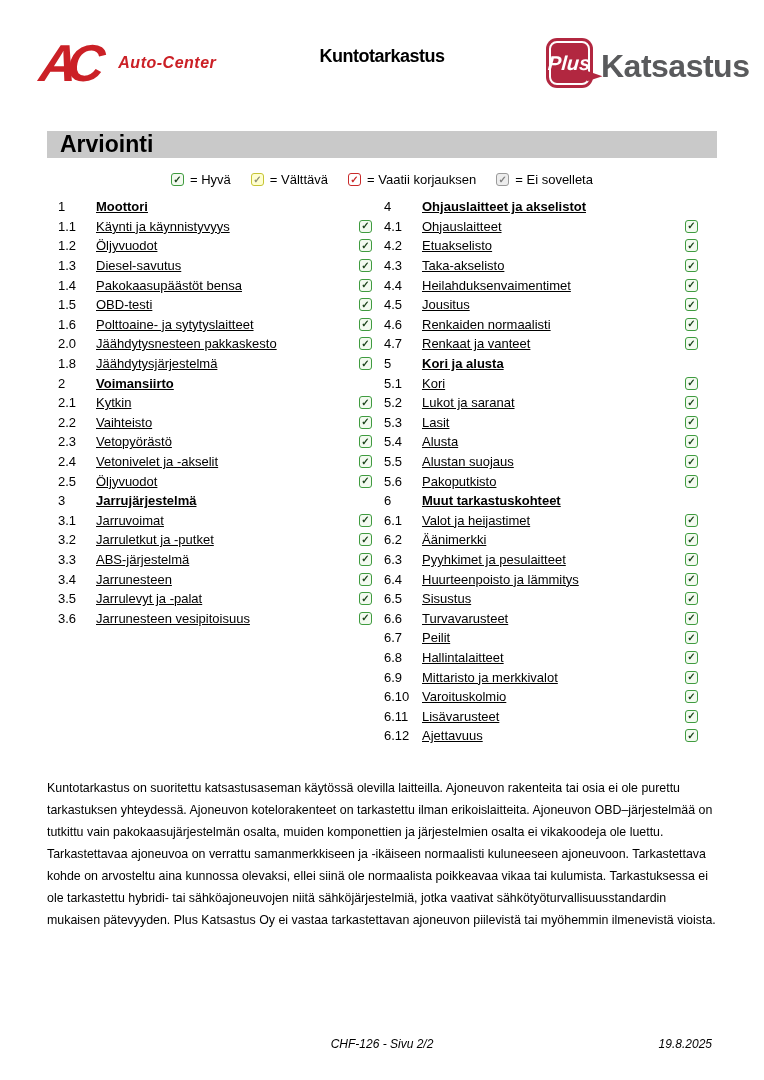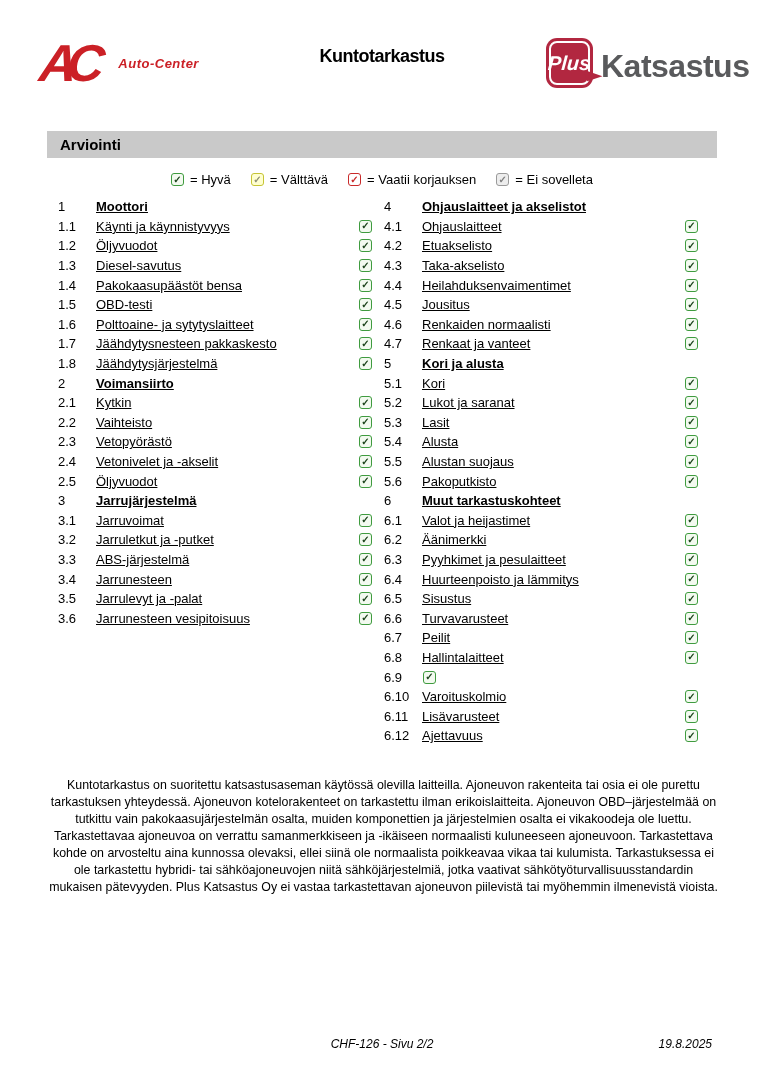--- a/index.html
+++ b/index.html
@@ -10,21 +10,21 @@
     overflow:hidden;
   }
 
   
   .ac-logo { position:absolute; left:40px; top:40px; display:flex; align-items:center; color:var(--brand-red); }
   .ac-mark {
     font-size:52px; font-weight:bold; font-style:italic; line-height:46px;
     letter-spacing:-0.2em; transform:skewX(-6deg); padding-right:10px;
   }
   .ac-name {
-    font-size:13px; font-weight:bold; font-style:italic;
+    font-size:16px; font-weight:bold; font-style:italic;
     margin-left:14px; letter-spacing:0.5px;
   }
   .doc-title {
     position:absolute; left:0; top:46px; width:100%; text-align:center;
     font-size:18px; font-weight:bold; letter-spacing:-0.5px;
   }
   .plus-badge {
     position:absolute; left:546px; top:38px; width:47px; height:50px;
     background:var(--plus-red); border-radius:11px;
     display:flex; align-items:center; justify-content:center;
@@ -45,21 +45,21 @@
   .katsastus-word {
     position:absolute; left:601px; top:48px;
     font-size:32px; font-weight:bold; color:var(--katsastus-gray); letter-spacing:-0.5px;
   }
 
   
   .section-bar {
     position:absolute; left:47px; top:131px; width:670px; height:27px;
     background:var(--bar-gray); display:flex; align-items:center;
   }
-  .section-bar .section-title { font-size:15px; font-weight:bold; padding-left:13px; }
+  .section-bar .section-title { font-size:23px; font-weight:bold; padding-left:13px; }
 
   
   .legend {
     position:absolute; left:0; top:172px; width:100%;
     display:flex; justify-content:center; gap:20px; align-items:center;
     font-size:13px;
   }
   .legend-item { display:flex; align-items:center; gap:6px; }
 
   
@@ -79,21 +79,21 @@
   .col-right { left:384px; }
   .row { display:flex; align-items:center; height:19.6px; font-size:13px; }
   .row .num   { width:38px; flex:none; }
   .row .label { flex:1; white-space:nowrap;text-decoration:underline; }
   .row .check { width:14px; flex:none; display:flex; justify-content:flex-end; }
   .row.hdr .label { font-weight:bold; }
 
   
   .disclaimer {
     position:absolute; left:47px; top:777px; width:673px;
-    font-size:12.4px; line-height:17px; color:#000; text-align:center;
+    font-size:12.4px; line-height:22px; color:#000; text-align:left;
   }
 
   
   .footer-page {
     position:absolute; left:0; top:1037px; width:100%; text-align:center;
     font-size:12px; font-style:italic;
   }
   .footer-date {
     position:absolute; right:52px; top:1037px;
     font-size:12px; font-style:italic;
@@ -190,21 +190,21 @@
         </span>
       </div>
       <div class="row">
         <span class="num">1.6</span>
         <span class="label">Polttoaine- ja sytytyslaitteet</span>
         <span class="check">
           <span class="cb cb-hyva">✓</span>
         </span>
       </div>
       <div class="row">
-        <span class="num">1.7</span>
+        <span class="num">2.0</span>
         <span class="label">Jäähdytysnesteen pakkaskesto</span>
         <span class="check">
           <span class="cb cb-hyva">✓</span>
         </span>
       </div>
       <div class="row">
         <span class="num">1.8</span>
         <span class="label">Jäähdytysjärjestelmä</span>
         <span class="check">
           <span class="cb cb-hyva">✓</span>
@@ -456,20 +456,21 @@
       </div>
       <div class="row">
         <span class="num">6.8</span>
         <span class="label">Hallintalaitteet</span>
         <span class="check">
           <span class="cb cb-hyva">✓</span>
         </span>
       </div>
       <div class="row">
         <span class="num">6.9</span>
+        <span class="label">Mittaristo ja merkkivalot</span>
         <span class="check">
           <span class="cb cb-hyva">✓</span>
         </span>
       </div>
       <div class="row">
         <span class="num">6.10</span>
         <span class="label">Varoituskolmio</span>
         <span class="check">
           <span class="cb cb-hyva">✓</span>
         </span>

